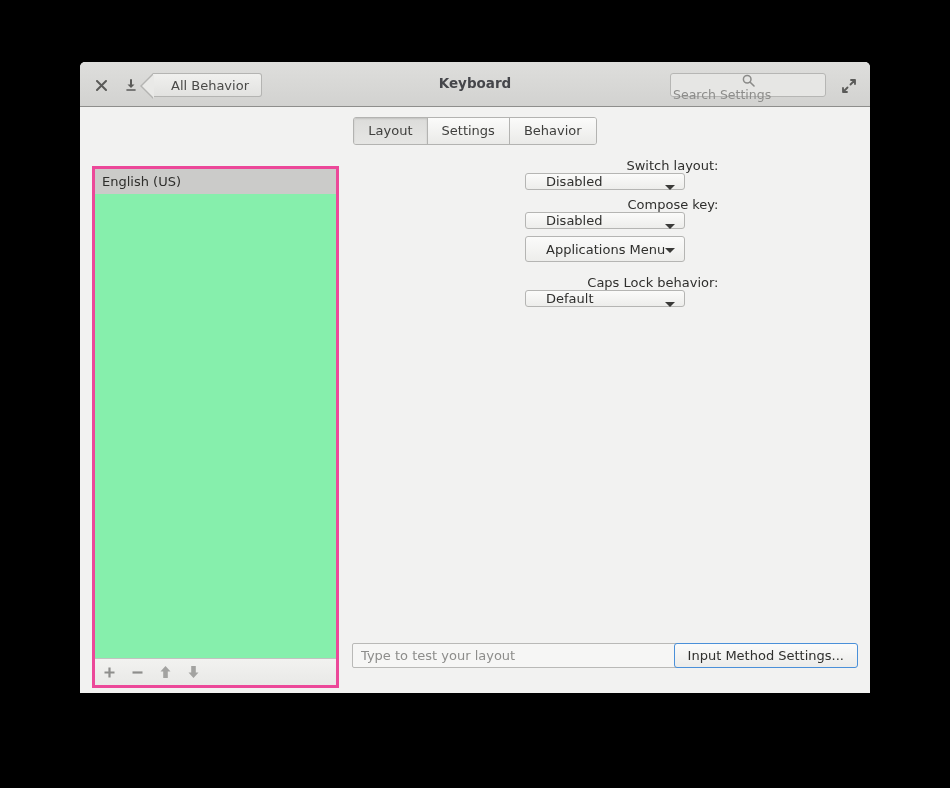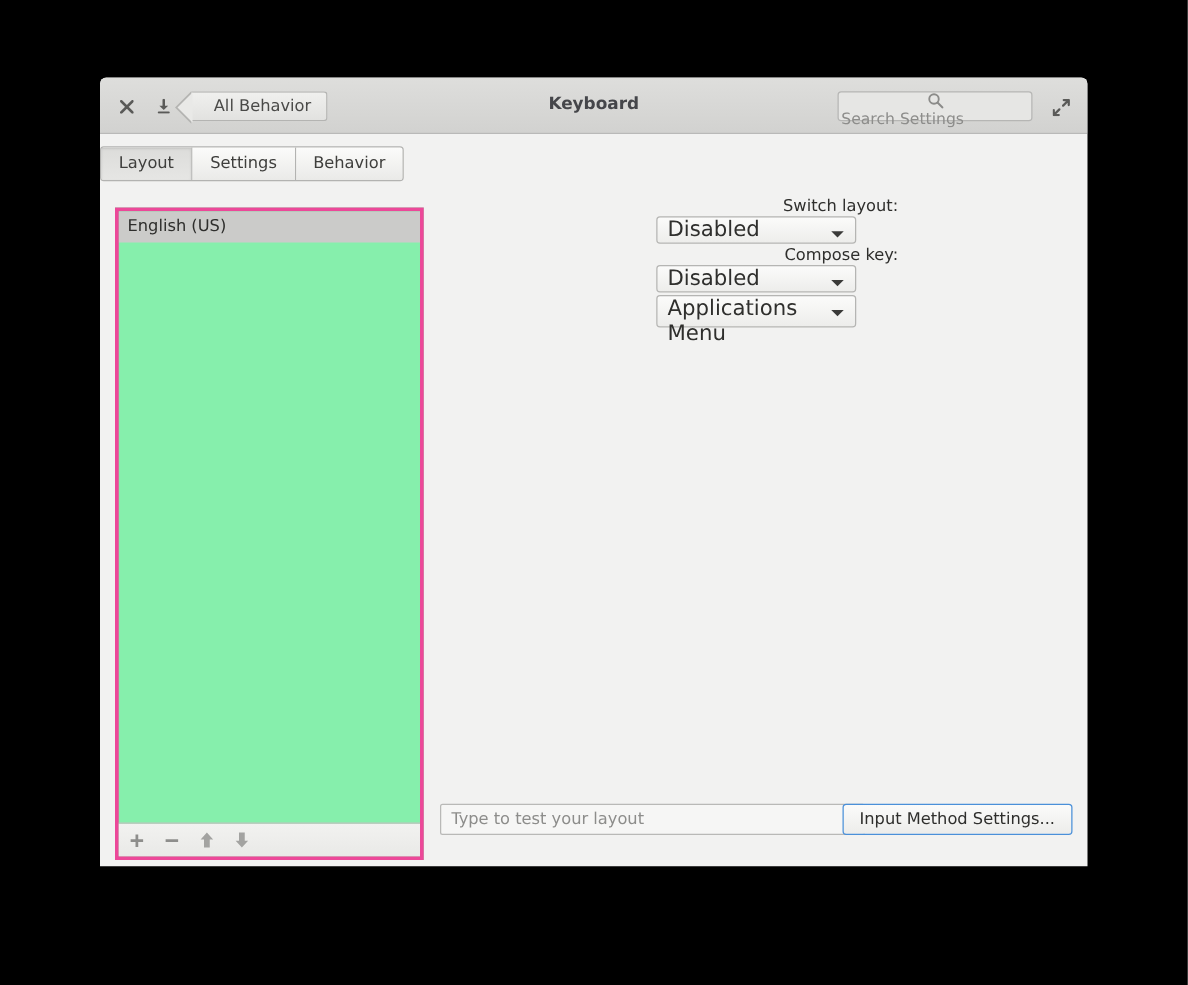--- a/index.html
+++ b/index.html
@@ -100,21 +100,21 @@
     font-family: inherit; font-size: 12.5px;
     color: #4a4a48;
     padding: 0; margin: 0; height: 20px;
   }
   #search-input::placeholder { color: #8d8d8b; opacity: 1; }
 
   
   #tabbar {
     position: absolute;
     left: 0; right: 0; top: 55px;
-    display: flex; justify-content: flex-start;
+    display: flex; justify-content: center;
   }
   #tabs {
     display: flex;
     border: 1px solid #b3b3b1;
     border-radius: 3px;
     overflow: hidden;
     background: #ececea;
   }
   .tab {
     padding: 0 14px;
@@ -184,23 +184,23 @@
     font-size: 13px;
     color: #2f2f2d;
     white-space: nowrap;
   }
   .combo {
     position: relative;
     width: 160px; height: 26px;
     background: linear-gradient(to bottom, #fbfbfa, #ededeb);
     border: 1px solid #b5b5b3;
     border-radius: 3px;
-    display: flex; 
-    padding-left: 8px;
-    font-size: 17px;
+    display: flex; align-items: center;
+    padding-left: 20px;
+    font-size: 13px;
     color: #2f2f2d;
   }
   .combo-arrow {
     position: absolute;
     right: 9px; top: 11px;
     width: 0; height: 0;
     border-left: 5px solid transparent;
     border-right: 5px solid transparent;
     border-top: 5px solid #3a3a38;
   }
@@ -334,19 +334,26 @@
       </div>
     </div>
 
     <div class="form-row">
       <div class="combo">
         <span>Applications Menu</span>
         <span class="combo-arrow"></span>
       </div>
     </div>
 
+    <div class="form-row">
+      <div class="form-label">Caps Lock behavior:</div>
+      <div class="combo">
+        <span>Default</span>
+        <span class="combo-arrow"></span>
+      </div>
+    </div>
   </div>
 
   <input id="test-input" type="text" value="" placeholder="Type to test your layout" style="">
 
   <div id="ime-btn">Input Method Settings...</div>
 
 </div>
 
 </body></html>

